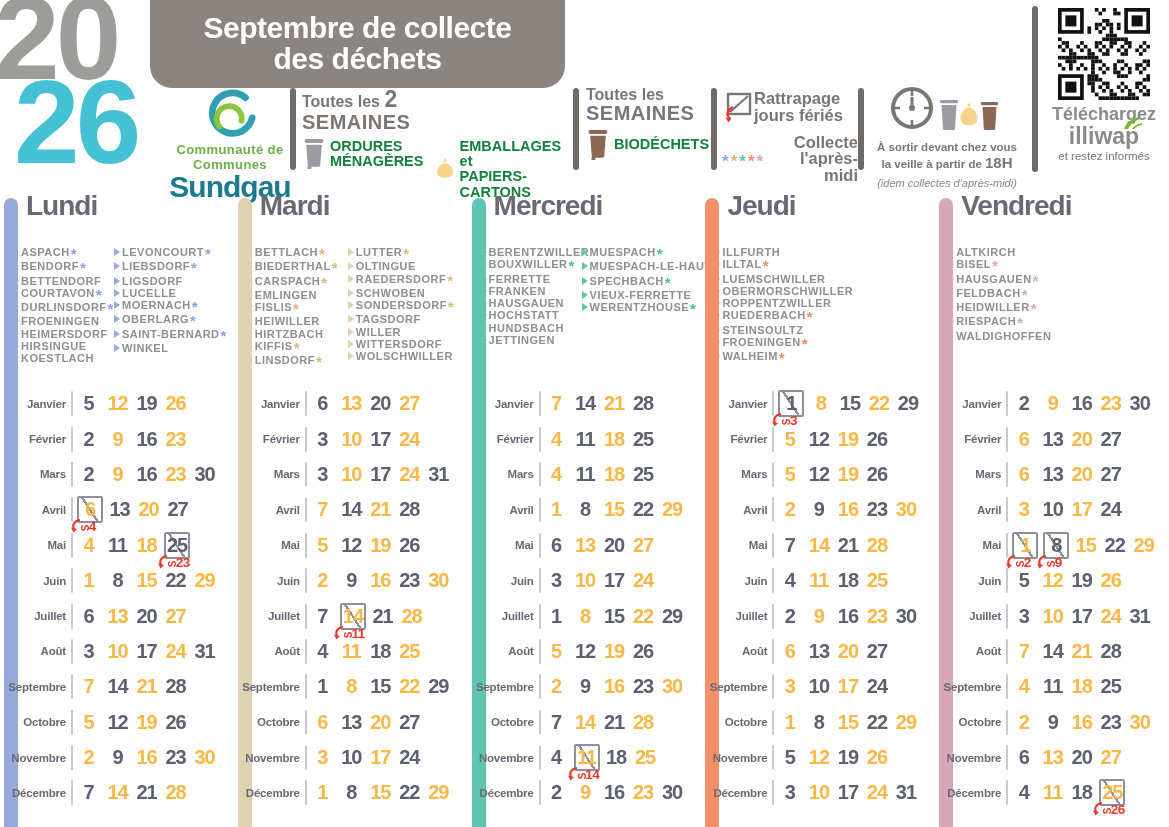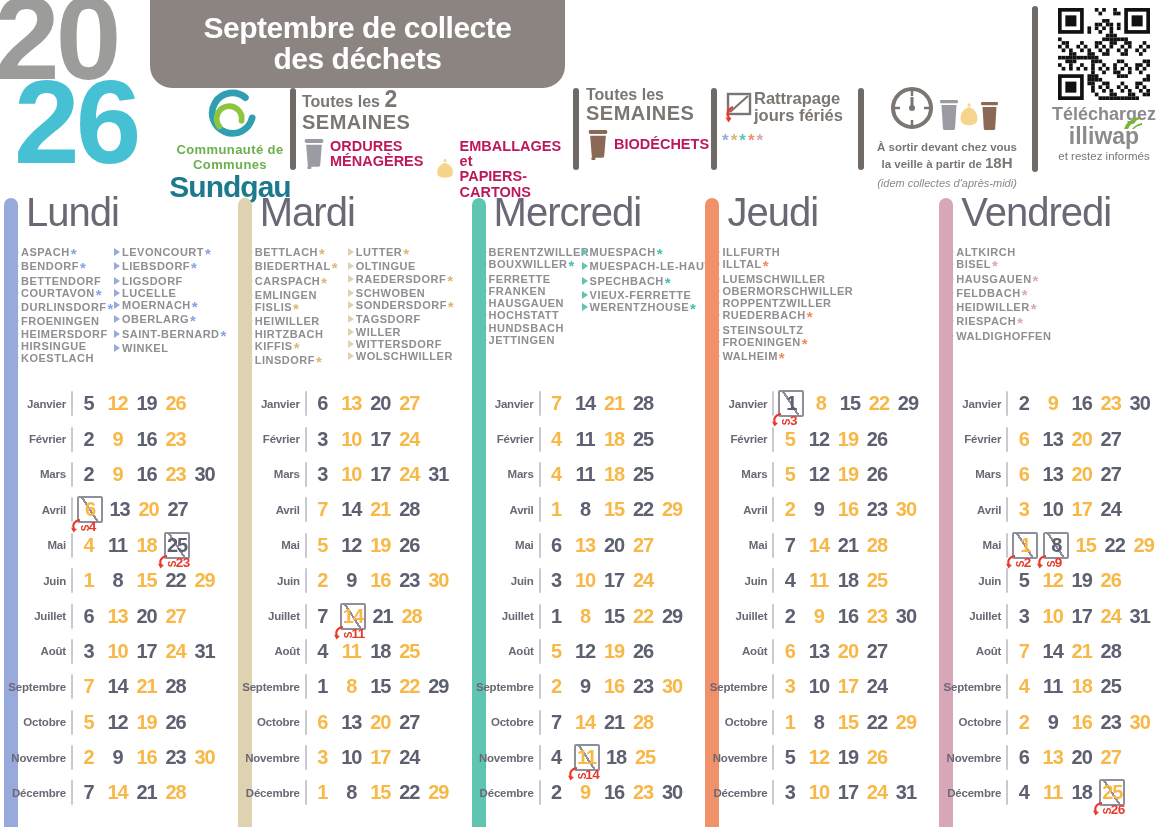--- a/index.html
+++ b/index.html
@@ -15,21 +15,21 @@
   #logo{position:absolute;left:160px;top:86px;width:140px;text-align:center;}
   #logo .tag{font-size:13px;color:#6ab04c;font-weight:700;letter-spacing:.4px;margin-top:-2px;}
   #logo .nm{font-size:30px;color:#1d7a8c;font-weight:800;letter-spacing:-1px;line-height:1;}
   .vbar{position:absolute;width:6px;background:#6f6a66;border-radius:3px;top:88px;height:82px;}
   .freq{color:#7b7672;font-weight:700;}
   .freq .small{font-size:16px;}
   .freq .big2{font-size:23px;font-weight:800;}
   .freq .word{display:block;font-size:20px;font-weight:800;letter-spacing:.5px;line-height:.95;}
   .leg-items{display:flex;gap:12px;margin-top:7px;align-items:flex-start;}
   .leg-item{display:flex;gap:4px;align-items:center;}
-  .leg-label{font-size:14.5px;font-weight:800;color:#be185d;line-height:1.05;}
+  .leg-label{font-size:14.5px;font-weight:800;color:#15803d;line-height:1.05;}
   #legend-biweekly{position:absolute;left:302px;top:86px;width:262px;}
   #legend-weekly{position:absolute;left:586px;top:86px;width:120px;}
   #legend-rattrapage{position:absolute;left:722px;top:90px;width:136px;}
   .rrow{display:flex;align-items:center;}
   .rlabel{font-size:16.5px;font-weight:800;color:#7b7672;line-height:1.02;}
   .ast-row{display:flex;gap:2px;align-items:center;margin-top:10px;}
   .ast{font-size:17px;font-weight:800;line-height:8px;position:relative;top:3px;}
   #legend-evening{position:absolute;left:866px;top:84px;width:162px;text-align:center;}
   .ev1{font-size:11.5px;font-weight:800;color:#7b7672;line-height:1.25;}
   .ev1 .time{font-size:15px;}
@@ -37,21 +37,21 @@
   #legend-download{position:absolute;left:1048px;top:8px;width:112px;text-align:center;}
   #qr{margin:0 auto;display:block;}
   .dl1{font-size:18px;font-weight:800;color:#8b8b8b;margin-top:4px;}
   .dlapp{font-size:23px;font-weight:800;color:#8b8b8b;position:relative;display:inline-block;line-height:1;}
   .dlapp svg{position:absolute;top:-9px;right:-4px;}
   .dl2{font-size:11.5px;color:#7b7672;margin-top:2px;}
   
   #cols{position:absolute;left:0;top:190px;width:1169px;height:637px;display:flex;}
   .col{position:relative;flex:1;}
   .band{position:absolute;left:4px;top:8px;bottom:-1px;width:14px;border-radius:9px 9px 0 0;}
-  .dayname{position:absolute;left:26px;top:0;font-size:40px;font-weight:400;color:#6b6876;letter-spacing:-1px;}
+  .dayname{position:absolute;left:26px;top:0;font-size:28px;font-weight:700;color:#6b6876;letter-spacing:-1px;}
   .communes{position:absolute;left:13px;top:56px;right:0;display:flex;}
   .communes ul{list-style:none;margin:0;padding:0;}
   .communes ul:first-child{min-width:101px;}
   .communes li{font-size:11px;line-height:12.3px;letter-spacing:.5px;color:#8e8e93;white-space:nowrap;font-weight:600;}
   .tri{display:inline-block;width:0;height:0;border-left:6px solid;border-top:4px solid transparent;border-bottom:4px solid transparent;margin-right:2px;}
   .pm{font-size:15px;font-weight:800;vertical-align:-3px;margin-left:1px;}
   .calendar{position:absolute;left:8px;top:196px;right:0;}
   .mrow{height:35.4px;display:flex;align-items:center;}
   .mname{width:58px;text-align:right;font-weight:800;font-size:11.5px;color:#6b6876;letter-spacing:-.2px;}
   .mline{width:2px;height:25px;background:#c9c9d1;margin:0 4px 0 5px;border-radius:1px;flex:none;}
@@ -135,20 +135,21 @@
         <path d="M3.5 26.5 L9.5 27 L6.5 31.5 Z" fill="#e8392b"></path>
       </svg>
       <div class="rlabel"><span>Rattrapage</span><br><span>jours fériés</span></div>
     </div>
     <div class="ast-row" id="afternoon-asterisks">
         <span class="ast" style="color: rgb(152, 169, 220);">*</span>
         <span class="ast" style="color: rgb(217, 184, 120);">*</span>
         <span class="ast" style="color: rgb(95, 197, 177);">*</span>
         <span class="ast" style="color: rgb(240, 145, 106);">*</span>
         <span class="ast" style="color: rgb(215, 166, 183);">*</span>
+        <div class="rlabel" style="margin-left: 6px; text-align: right;"><span>Collecte</span><br><span>l'après-midi</span></div>
       </div>
   </div>
 
   <div id="legend-evening">
     <svg width="118" height="52" viewBox="0 0 118 52">
       <circle cx="24" cy="24" r="19" fill="none" stroke="#7b7672" stroke-width="4"></circle>
       <line x1="24" y1="7" x2="24" y2="12" stroke="#7b7672" stroke-width="2.5"></line>
       <line x1="24" y1="36" x2="24" y2="41" stroke="#7b7672" stroke-width="2.5"></line>
       <line x1="7" y1="24" x2="12" y2="24" stroke="#7b7672" stroke-width="2.5"></line>
       <line x1="36" y1="24" x2="41" y2="24" stroke="#7b7672" stroke-width="2.5"></line>

